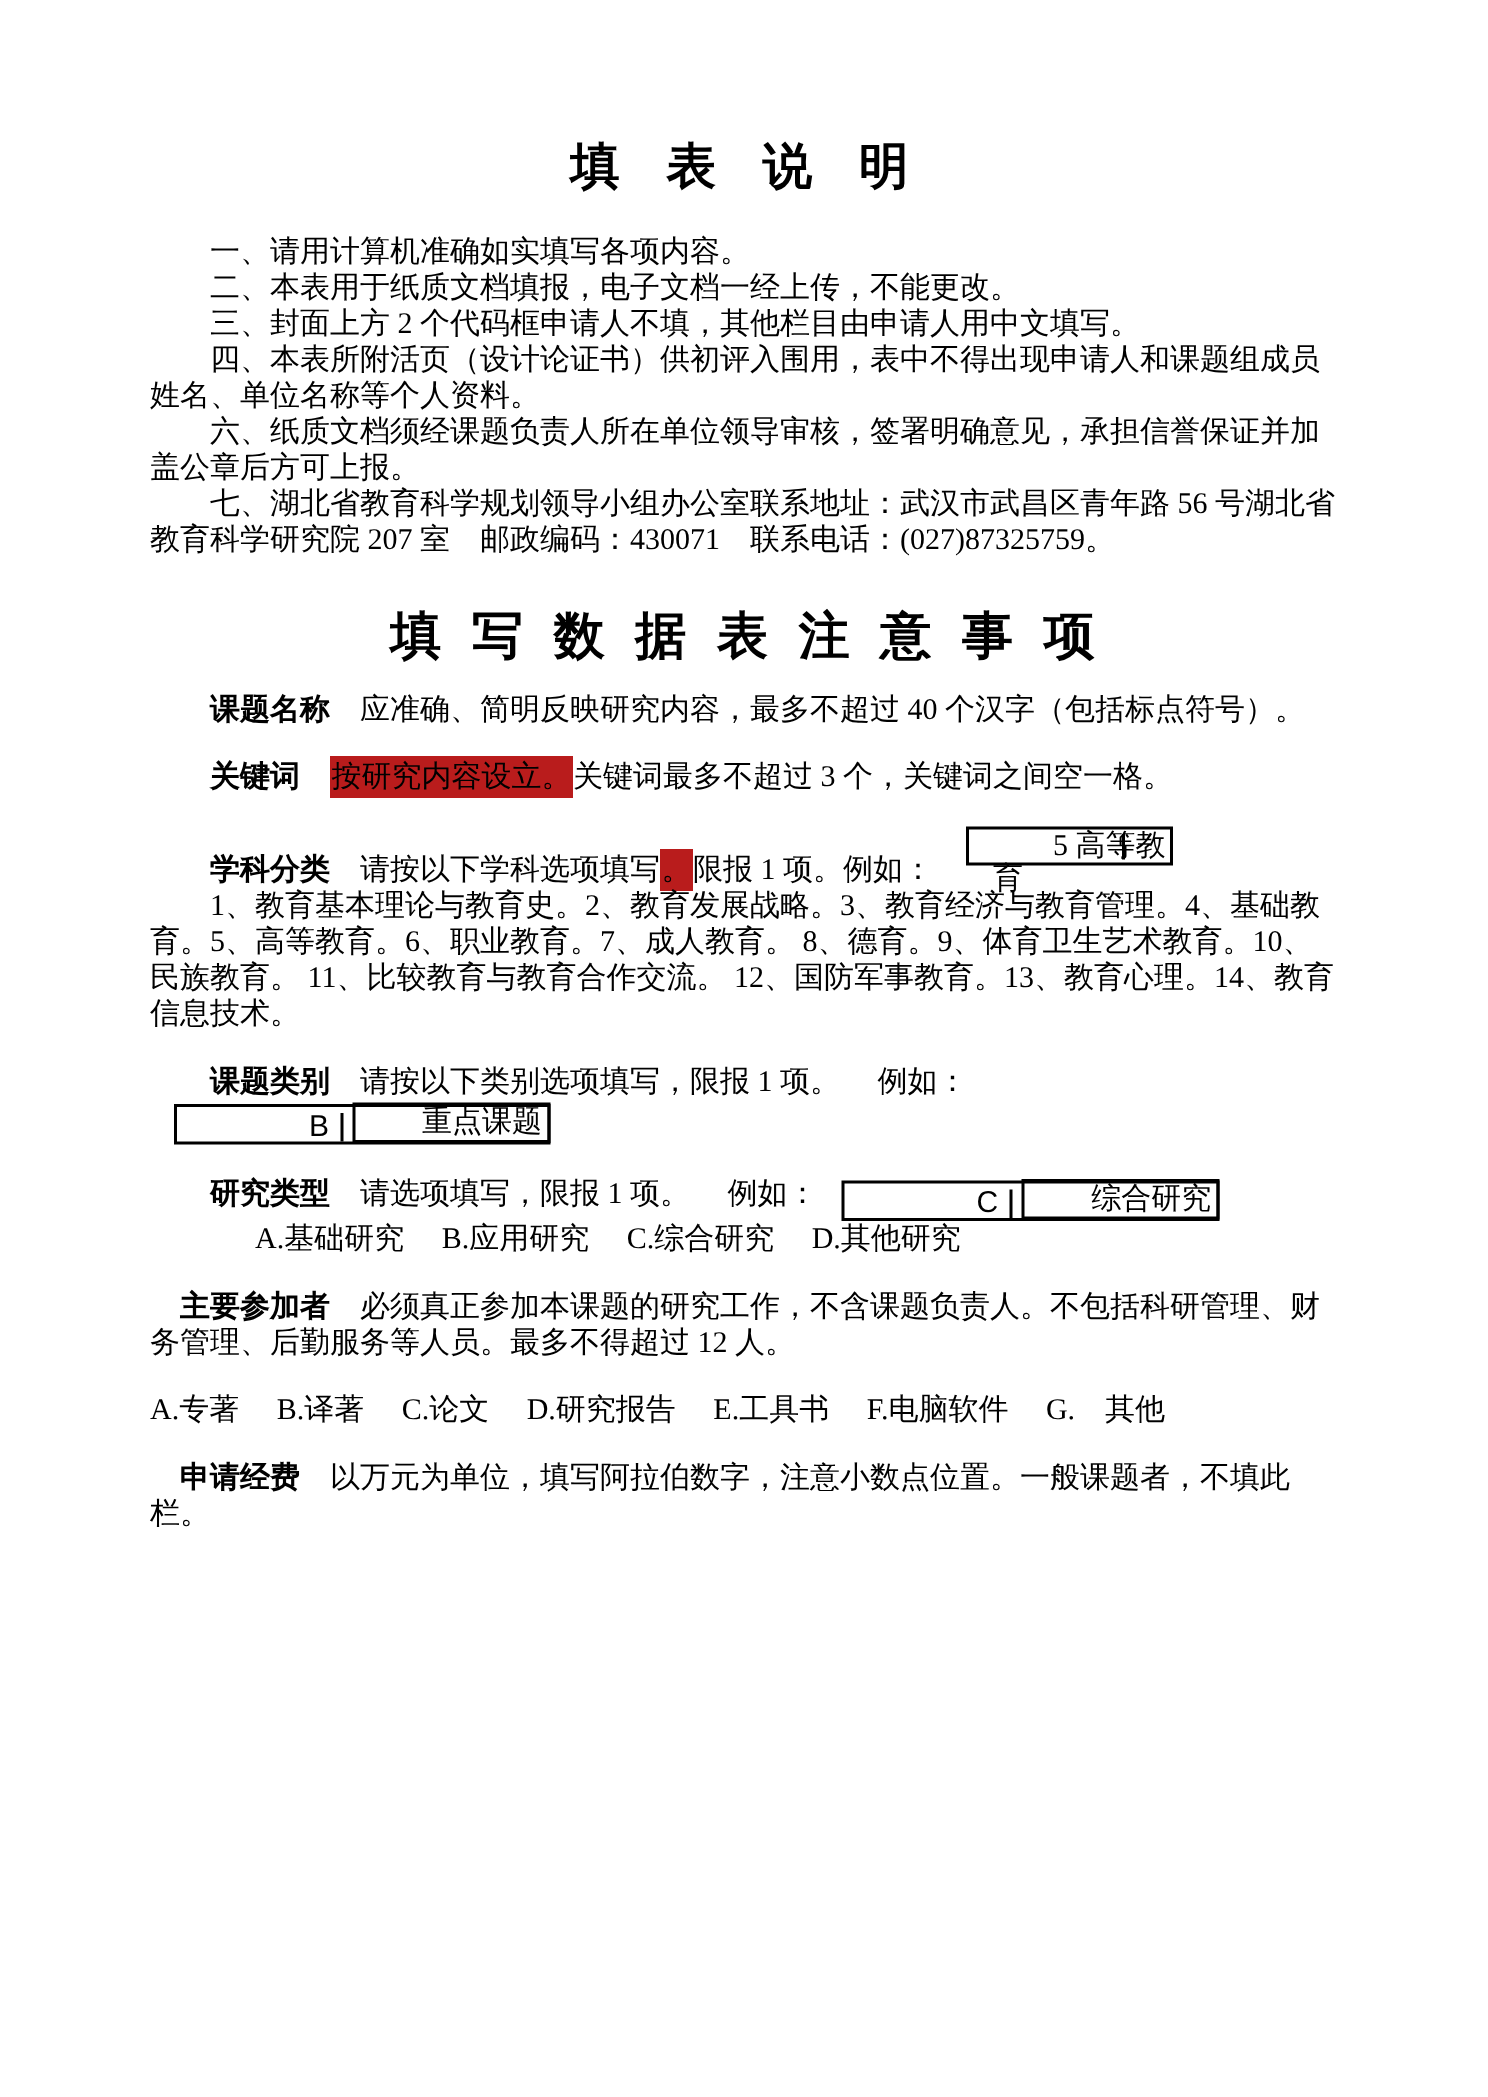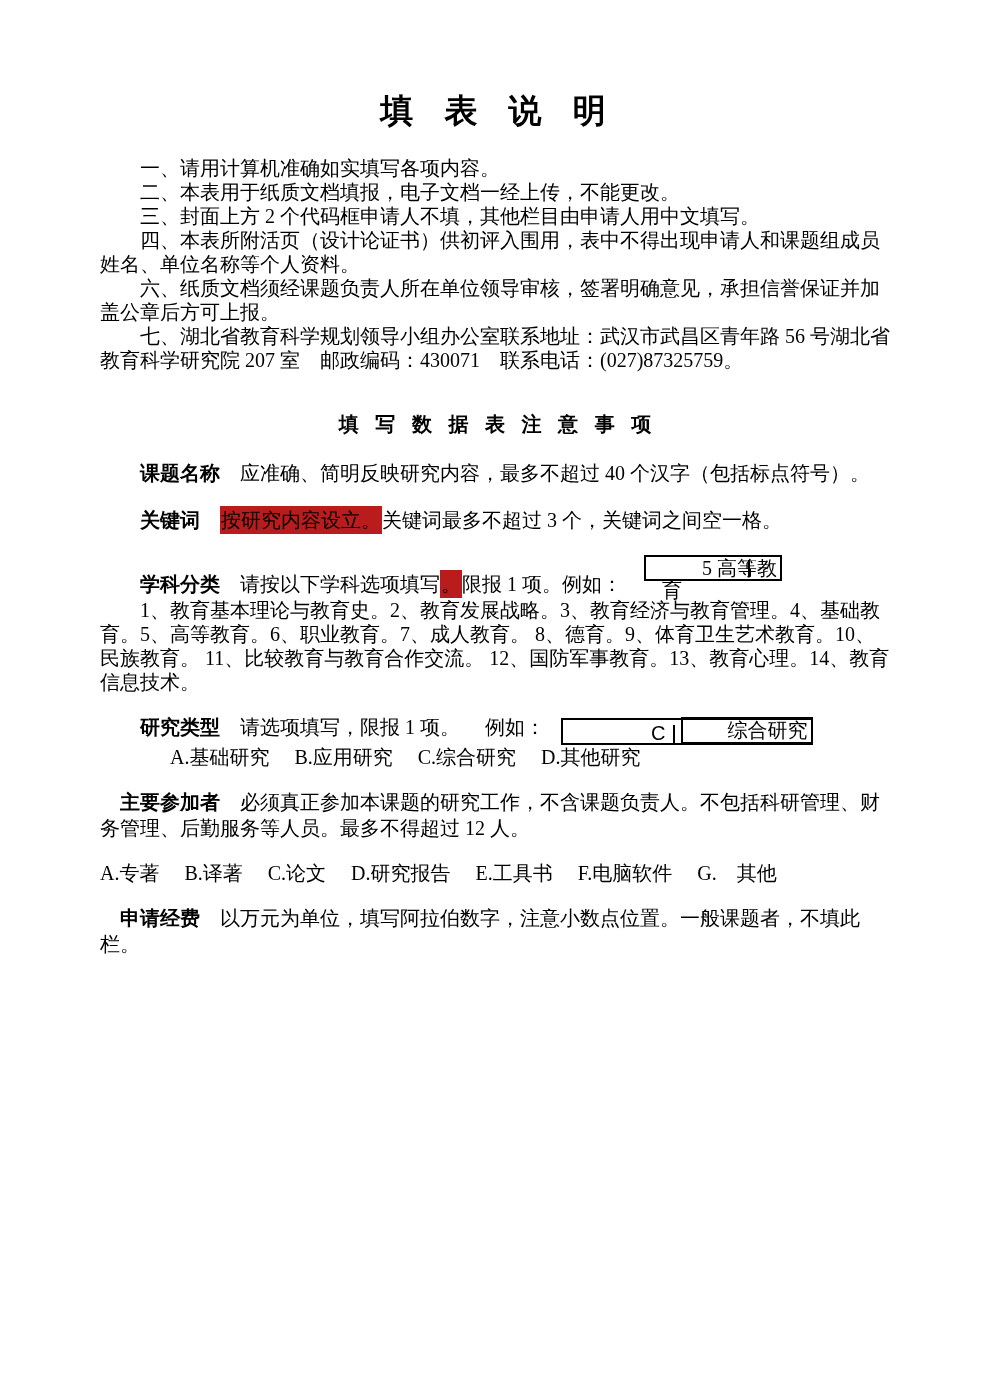--- a/index.html
+++ b/index.html
@@ -12,29 +12,29 @@
     overflow:hidden;position:relative;border-radius:11px;
   }
   h1.t1{
     margin:0 0 26px 0;text-align:center;
     font-family:"Liberation Sans",sans-serif;font-weight:bold;
     font-size:33px;line-height:38px;letter-spacing:6px;word-spacing:10px;
   }
   h2.t2{
     margin:36px 0 6px 0;text-align:center;
     font-family:"Liberation Sans",sans-serif;font-weight:bold;
-    font-size:20px;line-height:32px;letter-spacing:2px;word-spacing:7px;
+    font-size:34px;line-height:32px;letter-spacing:2px;word-spacing:7px;
   }
   .instr p{margin:0;line-height:24px;text-indent:2em;}
   .sec{margin-top:21px;line-height:24px;}
   .sec p{margin:0;line-height:24px;}
   .indent2{text-indent:2em;}
   .indent1{text-indent:1em;}
   .lbl{
-    font-family:Liberation Mono, monospace;font-weight:bold;
+    font-family:Liberation Serif, serif;font-weight:bold;
     margin-right:20px;
   }
   .hl{background:#b91c1c;padding:3px 1px;}
   .disbox{
     display:inline-block;border:2px solid #000;box-sizing:border-box;
     width:138px;height:26px;line-height:22px;margin-left:22px;
     padding-left:16px;vertical-align:-6px;position:relative;
   }
   .cursor{position:absolute;right:30px;top:3px;width:2px;height:17px;background:#000;}
   .exwrap{white-space:nowrap;margin-left:16px;}
@@ -81,20 +81,23 @@
     </p>
 
     <div class="sec">
       <p class="indent2">
         <b class="lbl">学科分类</b><span>请按以下学科选项填写</span><span class="hl">。</span><span>限报 1 项。例如：</span><span class="disbox"><span>5 高等教育</span><span class="cursor"></span></span>
       </p>
       <p class="list">1、教育基本理论与教育史。2、教育发展战略。3、教育经济与教育管理。4、基础教育。5、高等教育。6、职业教育。7、成人教育。 8、德育。9、体育卫生艺术教育。10、民族教育。 11、比较教育与教育合作交流。 12、国防军事教育。13、教育心理。14、教育信息技术。</p>
     </div>
 
     <div class="sec">
+      <p class="indent2">
+        <b class="lbl">课题类别</b><span>请按以下类别选项填写，限报 1 项。　 例如：</span><span class="exwrap"><span class="exbox"><span class="excode">B</span><span class="exsep"></span><span class="exval">重点课题</span></span></span>
+      </p>
     </div>
 
     <div class="sec">
       <p class="indent2">
         <b class="lbl">研究类型</b><span>请选项填写，限报 1 项。　 例如：</span><span class="exwrap"><span class="exbox"><span class="excode">C</span><span class="exsep"></span><span class="exval">综合研究</span></span></span>
       </p>
       <p class="options">A.基础研究　 B.应用研究　 C.综合研究　 D.其他研究</p>
     </div>
 
     <p class="sec indent1">

